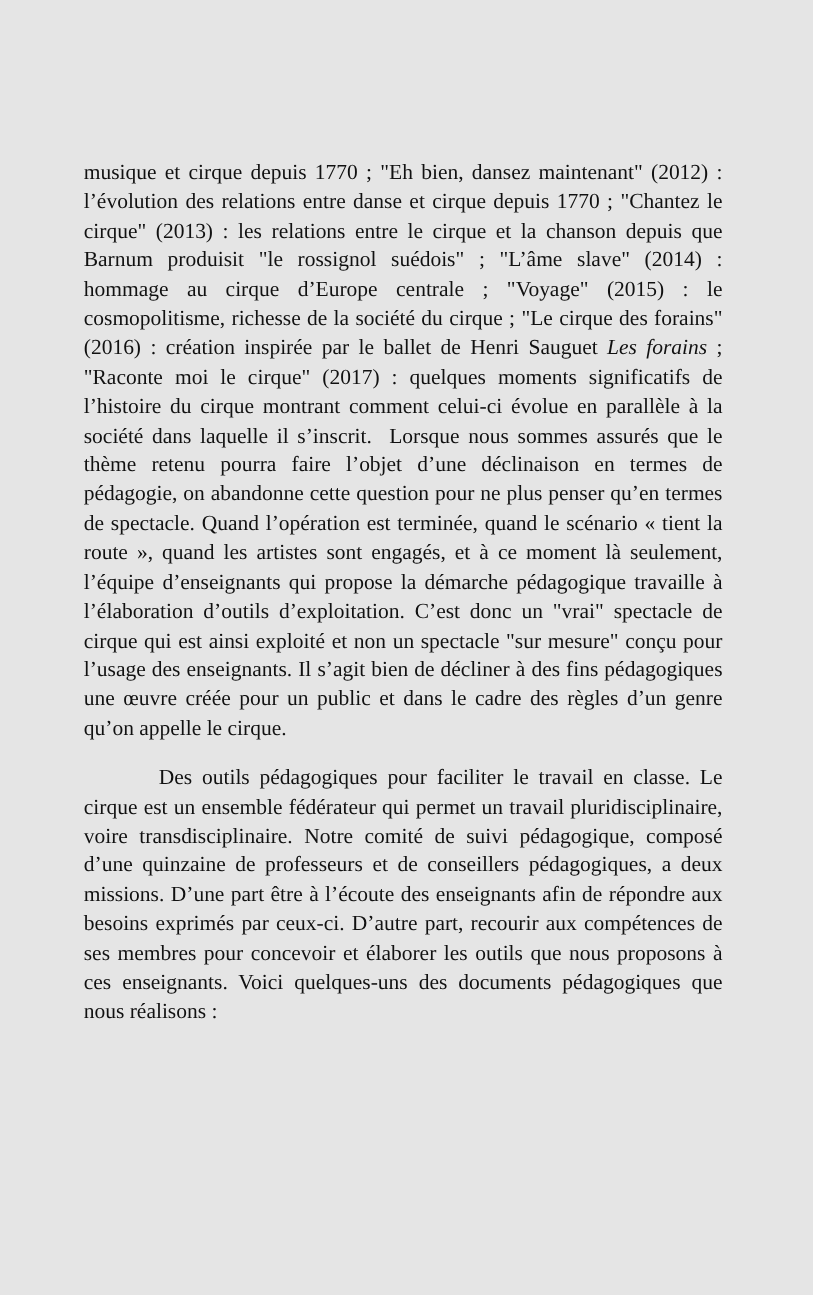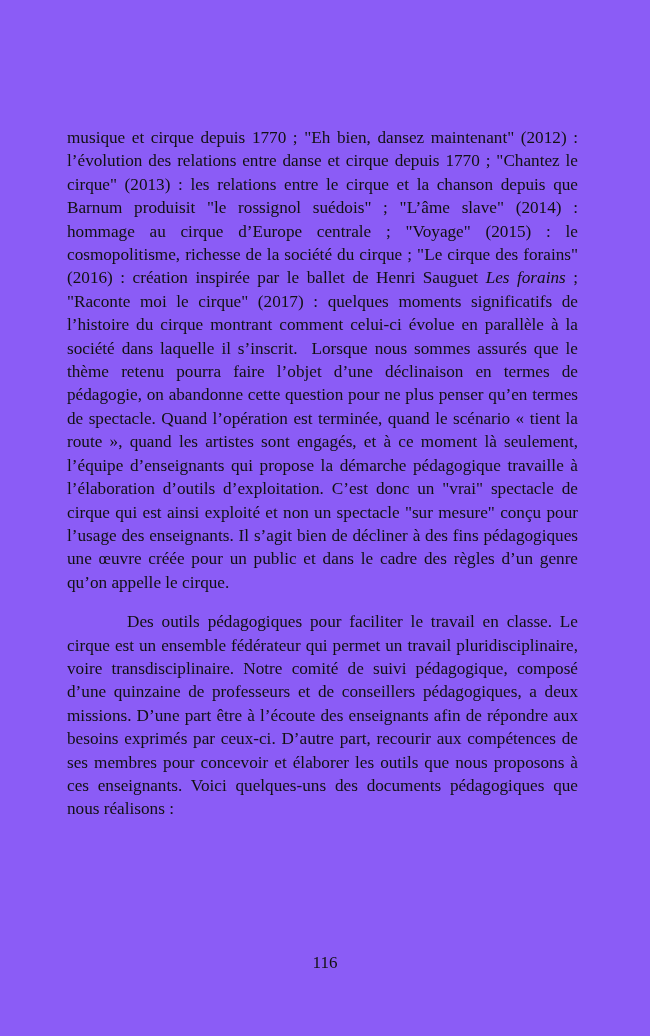--- a/index.html
+++ b/index.html
@@ -1,17 +1,17 @@
 <!DOCTYPE html>
 <html><head>
 <meta charset="utf-8">
 <style>
   html, body { margin: 0; padding: 0; background: #ffffff; }
   body { width: 650px; height: 1036px; position: relative; overflow: hidden; }
-  .page { position: absolute; left: 0; top: 0; width: 650px; height: 1036px; background: #8b5cf6; }
+  .page { position: absolute; left: 0; top: 0; width: 650px; height: 1036px; background: #e5e5e5; }
   .text-block {
     position: absolute;
     left: 67px;
     top: 126px;
     width: 511px;
     font-family: "Liberation Serif", serif;
     font-size: 17.2px;
     line-height: 23.4px;
     color: #111;
     text-align: justify;
@@ -31,14 +31,13 @@
   }
 </style>
 </head>
 <body>
 
 <div class="page">
   <div class="text-block">
     <p class="para"><span>musique et cirque depuis 1770&nbsp;; "Eh bien, dansez maintenant" (2012)&nbsp;: l’évolution des relations entre danse et cirque depuis 1770&nbsp;; "Chantez le cirque" (2013)&nbsp;: les relations entre le cirque et la chanson depuis que Barnum produisit "le rossignol suédois"&nbsp;; "L’âme slave" (2014)&nbsp;: hommage au cirque d’Europe centrale&nbsp;; "Voyage" (2015)&nbsp;: le cosmopolitisme, richesse de la société du cirque&nbsp;; "Le cirque des forains" (2016)&nbsp;: création inspirée par le ballet de Henri Sauguet </span><em>Les forains</em><span>&nbsp;; "Raconte moi le cirque" (2017)&nbsp;: quelques moments significatifs de l’histoire du cirque montrant comment celui-ci évolue en parallèle à la société dans laquelle il s’inscrit.&nbsp; Lorsque nous sommes assurés que le thème retenu pourra faire l’objet d’une déclinaison en termes de pédagogie, on abandonne cette question pour ne plus penser qu’en termes de spectacle. Quand l’opération est terminée, quand le scénario «&nbsp;tient la route&nbsp;», quand les artistes sont engagés, et à ce moment là seulement, l’équipe d’enseignants qui propose la démarche pédagogique travaille à l’élaboration d’outils d’exploitation. C’est donc un "vrai" spectacle de cirque qui est ainsi exploité et non un spectacle "sur mesure" conçu pour l’usage des enseignants. Il s’agit bien de décliner à des fins pédagogiques une œuvre créée pour un public et dans le cadre des règles d’un genre qu’on appelle le cirque.</span></p>
     <p class="para indent"><span>Des outils pédagogiques pour faciliter le travail en classe. Le cirque est un ensemble fédérateur qui permet un travail pluridisciplinaire, voire transdisciplinaire. Notre comité de suivi pédagogique, composé d’une quinzaine de professeurs et de conseillers pédagogiques, a deux missions. D’une part être à l’écoute des enseignants afin de répondre aux besoins exprimés par ceux-ci. D’autre part, recourir aux compétences de ses membres pour concevoir et élaborer les outils que nous proposons à ces enseignants. Voici quelques-uns des documents pédagogiques que nous réalisons&nbsp;:</span></p>
   </div>
-  <div class="page-number">116</div>
 </div>
 
 </body></html>

